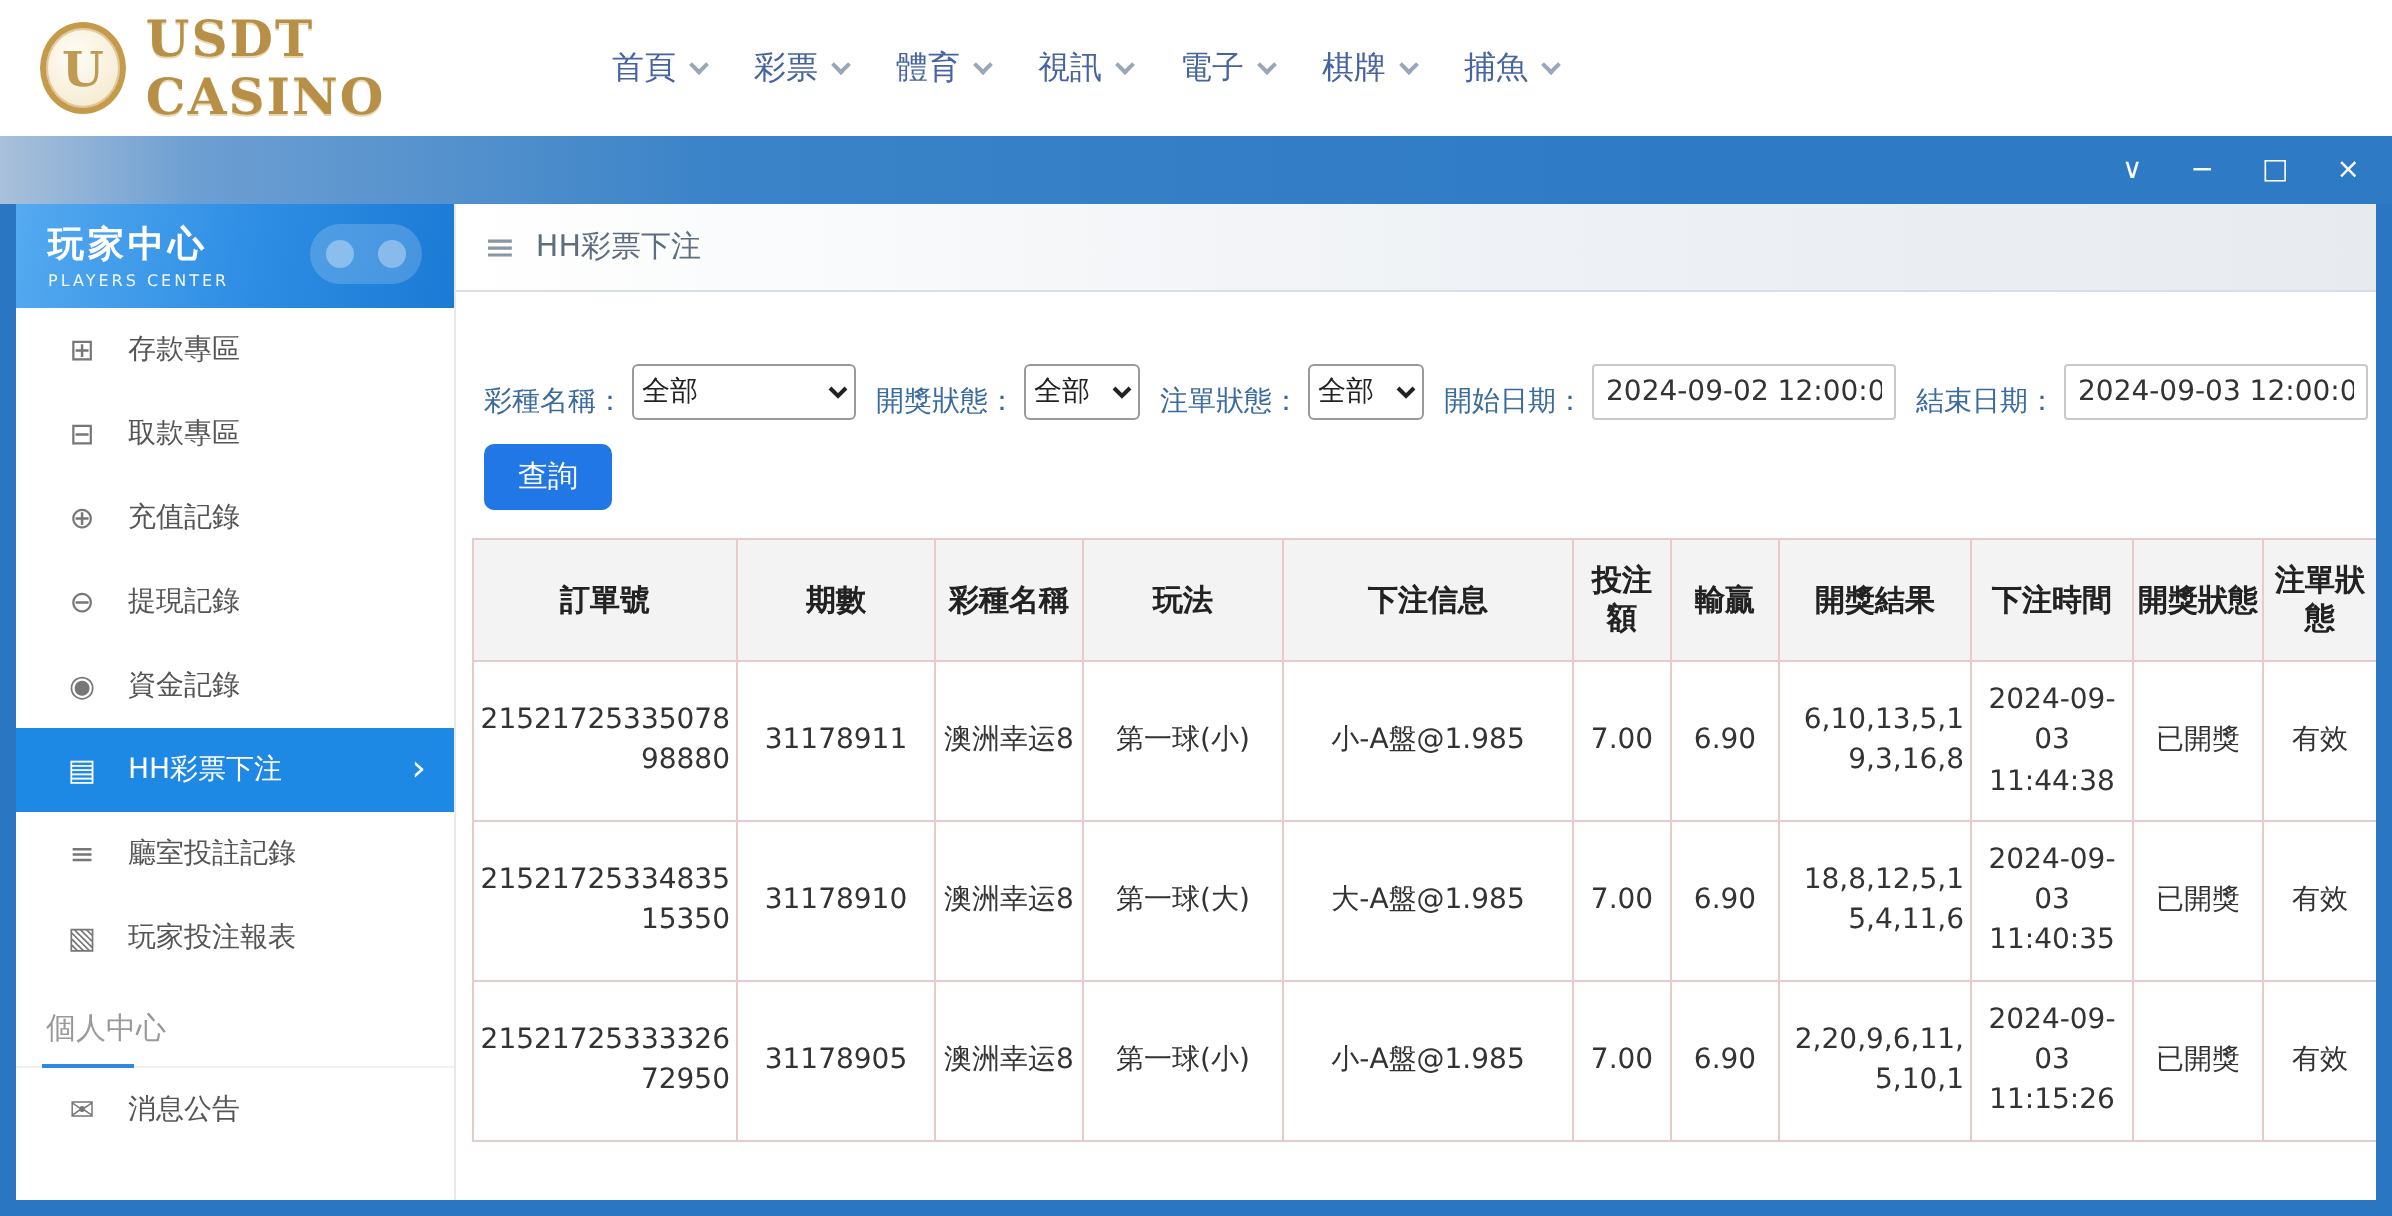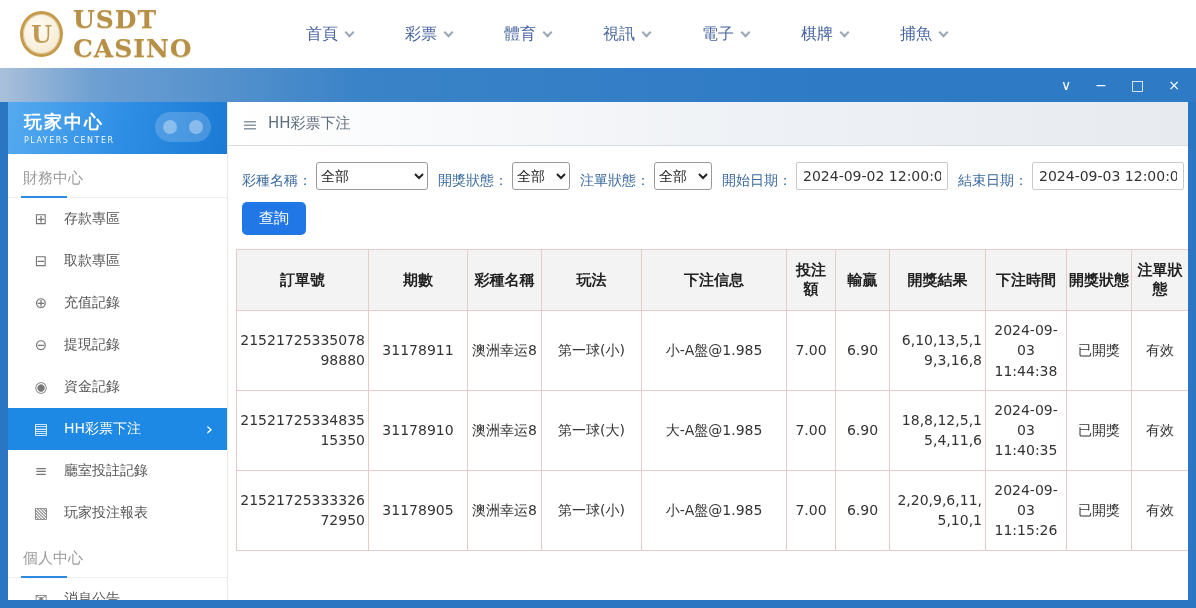--- a/index.html
+++ b/index.html
@@ -10,21 +10,21 @@
   
   .top-header { height:68px; display:flex; align-items:center; padding:0 20px; background:#fff; }
   .logo { display:flex; align-items:center; gap:10px; width:250px; cursor:pointer; }
   .logo-circle { width:46px; height:46px; border-radius:50%; border:3px solid #c59a4a;
     color:#c09a52; display:flex; align-items:center; justify-content:center;
     font-family:"DejaVu Serif","Liberation Serif",serif; font-size:24px; font-weight:bold;
     background:radial-gradient(circle at 40% 35%, #fffdf6, #f3e6c8);
     box-shadow: inset 0 0 0 1px rgba(192,154,82,.45); }
   .logo-text { font-family:"DejaVu Serif","Liberation Serif",serif; font-size:25px; font-weight:bold;
     color:#b78f46; letter-spacing:1px; text-shadow:0 1px 0 #e8d9b4; }
-  .main-nav { display:flex; gap:52px; margin-left:36px; }
+  .main-nav { display:flex; gap:24px; margin-left:36px; }
   .nav-item { display:flex; align-items:center; gap:8px; color:#47649f; font-size:16px; cursor:pointer; white-space:nowrap; }
   .chev { width:7px; height:7px; border-right:2px solid #9aa7b8; border-bottom:2px solid #9aa7b8;
     transform:rotate(45deg); margin-top:-4px; }
 
   
   .window { height:540px; }
   .titlebar { height:34px;
     background:linear-gradient(90deg,#a9c0da 0%, #6d9fd2 8%, #3a83c8 30%, #2e7ac5 70%, #2e7ac5 100%);
     display:flex; justify-content:flex-end; align-items:center; padding-right:16px; }
   .controls { display:flex; gap:24px; color:#fff; font-size:14px; }
@@ -59,21 +59,21 @@
   .content-titlebar { height:44px; flex:0 0 44px; display:flex; align-items:center; gap:10px;
     padding-left:14px; color:#5f6e7e; font-size:15px;
     background:linear-gradient(90deg,#ffffff 0%, #eef1f5 55%, #e7ebf0 100%);
     border-bottom:1px solid #d9dee3; }
   .hamburger-icon { font-size:19px; color:#8a97a5; cursor:pointer; }
   .filters { padding:16px 0 0 14px; }
   .filter-row { display:flex; align-items:flex-end; white-space:nowrap; font-size:14px; color:#3a6a9e; overflow:hidden; }
   .filter-label { margin:0 4px 0 10px; }
   .filter-row .filter-label:first-child { margin-left:0; }
   select.filter-select { height:28px; border:1px solid #999; border-radius:3px; font-size:14px;
-    color:#222; background:#fff; font-family:inherit; }
+    color:#222; background:#fff; font-family:inherit;margin-top:20px; }
   input.filter-input { height:28px; border:1px solid #c9c9c9; border-radius:2px; font-size:14px;
     color:#333; padding:0 6px; font-family:inherit; }
   .search-button { margin-top:12px; background:#2277e6; color:#ffffff; border:none; border-radius:5px;
     font-size:15px; padding:7px 17px; cursor:pointer; font-family:inherit; }
   .table-wrap { margin:14px 0 0 8px; }
   table.bets { width:calc(100% - 1px); border-collapse:collapse; table-layout:fixed; }
   .bets th { background:#f3f3f3; border:1px solid #e8caca; font-size:15px; color:#222;
     padding:11px 2px; font-weight:bold; text-align:center; }
   .bets td { border:1px solid #e8caca; font-size:14px; color:#333; text-align:center;
     padding:9px 3px; line-height:1.45; background:#fff; }
@@ -131,21 +131,20 @@
       </div>
   </div>
   <div class="window-body">
 
     <aside class="sidebar">
       <div class="sidebar-header">
         <div class="sidebar-title">玩家中心</div>
         <div class="sidebar-subtitle">PLAYERS CENTER</div>
         <div class="controller-deco"></div>
       </div>
-      <div class="section-label">財務中心</div>
       <div id="finance-menu">
           <div class="menu-item">
             <span class="menu-icon">⊞</span>
             <span class="menu-label">存款專區</span>
           </div>
           <div class="menu-item">
             <span class="menu-icon">⊟</span>
             <span class="menu-label">取款專區</span>
           </div>
           <div class="menu-item">

